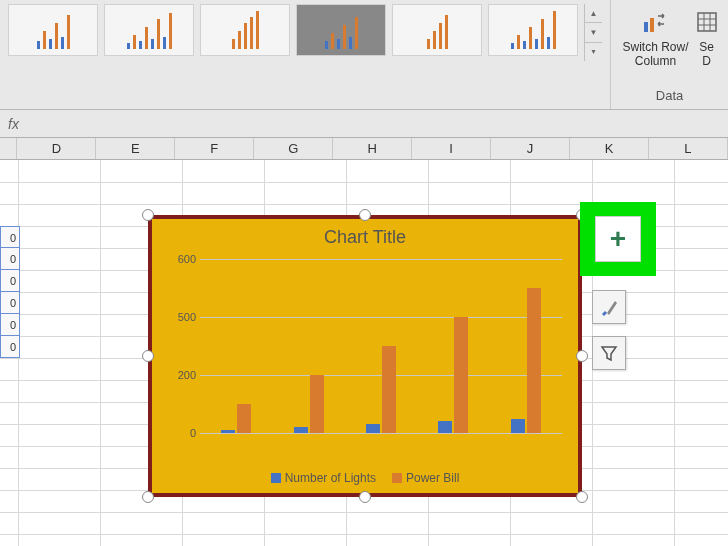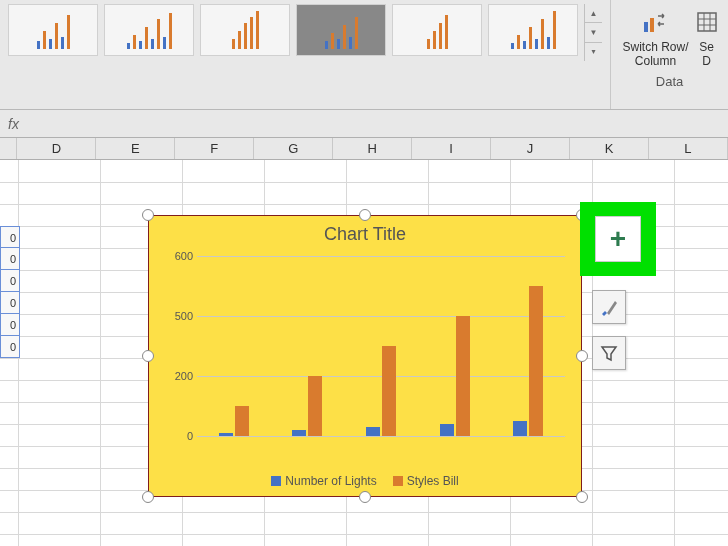--- a/index.html
+++ b/index.html
@@ -28,21 +28,21 @@
 .grid { position: relative; background: #fff; height: calc(546px - 110px - 28px - 22px); }
 .grid-rows { position: absolute; inset: 0; }
 .row-line { position: absolute; left: 0; right: 0; height: 1px; background: #d8d8d8; }
 .col-line { position: absolute; top: 0; bottom: 0; width: 1px; background: #d8d8d8; }
 
 .data-col { position: absolute; left: 0; top: 0; width: 20px; }
 .data-cell { height: 22px; border: 1px solid #6a8fd8; border-top: none; font-size: 11px; text-align: right; padding-right: 3px; background: #f8f8f8; line-height: 22px; color: #333; }
 .data-cell:first-child { border-top: 1px solid #6a8fd8; }
 
 .chart-container { position: absolute; left: 148px; top: 55px; width: 434px; height: 282px; }
-.chart-area { position: absolute; inset: 0; background: #fde047; border: 1px solid #7f1d1d; }
+.chart-area { position: absolute; inset: 0; background: #eab308; border: 4px solid #7f1d1d; }
 .handle { position: absolute; width: 12px; height: 12px; border: 1.5px solid #888; border-radius: 50%; background: #fff; }
 .h-tl { left: -6px; top: -6px; } .h-tr { right: -6px; top: -6px; }
 .h-bl { left: -6px; bottom: -6px; } .h-br { right: -6px; bottom: -6px; }
 .h-tm { left: 50%; top: -6px; margin-left: -6px; } .h-bm { left: 50%; bottom: -6px; margin-left: -6px; }
 .h-ml { left: -6px; top: 50%; margin-top: -6px; } .h-mr { right: -6px; top: 50%; margin-top: -6px; }
 
 .chart-title { text-align: center; font-size: 18px; color: #555; padding: 8px 0 4px; }
 .plot-area { position: absolute; left: 48px; top: 40px; right: 16px; bottom: 60px; }
 .y-axis { position: absolute; left: 14px; top: 40px; bottom: 60px; width: 30px; }
 .y-tick { position: absolute; right: 0; font-size: 11px; color: #555; transform: translateY(-50%); }
@@ -144,21 +144,21 @@
               <line x1="3" y1="9" x2="21" y2="9" stroke="#666"></line>
               <line x1="3" y1="15" x2="21" y2="15" stroke="#666"></line>
               <line x1="9" y1="3" x2="9" y2="21" stroke="#666"></line>
               <line x1="15" y1="3" x2="15" y2="21" stroke="#666"></line>
             </svg>
         </div>
         <span style="white-space:pre-line">Se
 D</span>
       </div>
     </div>
-    <div class="ribbon-group-label" style="position:absolute;bottom:20px">Data</div>
+    <div class="ribbon-group-label" style="position:absolute;bottom:6px">Data</div>
   </div>
 </div>
 
 <div class="formula-bar">
   <span>fx</span>
 </div>
 
 <div class="col-headers">
   <div class="col-header" style="width:18px"></div>
   <div class="col-header" style="width:82px">D</div>
@@ -248,21 +248,21 @@
             </div>
           </div>
       </div>
       <div class="legend">
         <div class="legend-item">
             <div class="legend-swatch" style="background:#4472c4"></div>
             <span>Number of Lights</span>
           </div>
         <div class="legend-item">
             <div class="legend-swatch" style="background:#d97b2e"></div>
-            <span>Styles Bill</span>
+            <span>Power Bill</span>
           </div>
       </div>
     </div>
     <div class="handle h-tl"></div>
     <div class="handle h-tm"></div>
     <div class="handle h-tr"></div>
     <div class="handle h-ml"></div>
     <div class="handle h-mr"></div>
     <div class="handle h-bl"></div>
     <div class="handle h-bm"></div>

